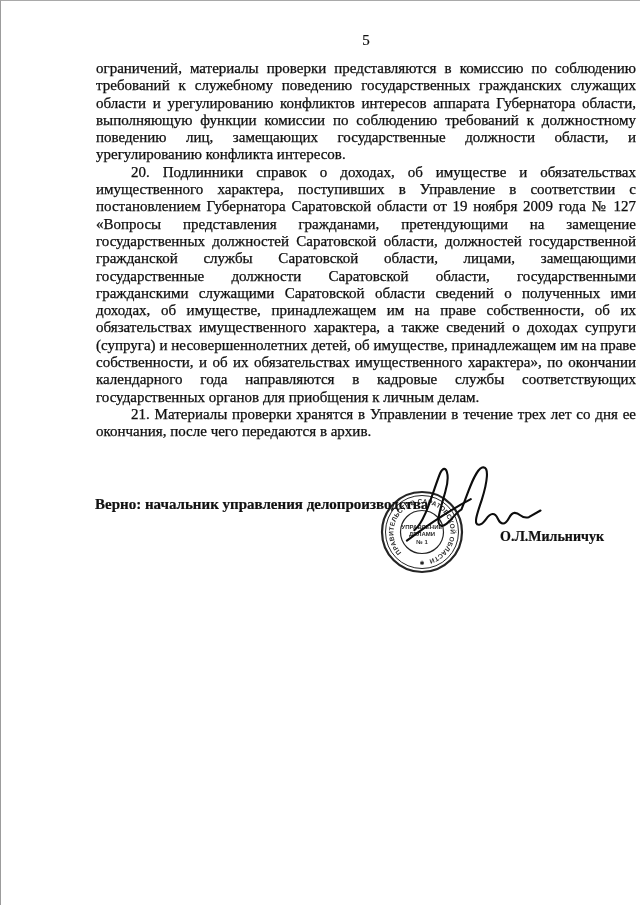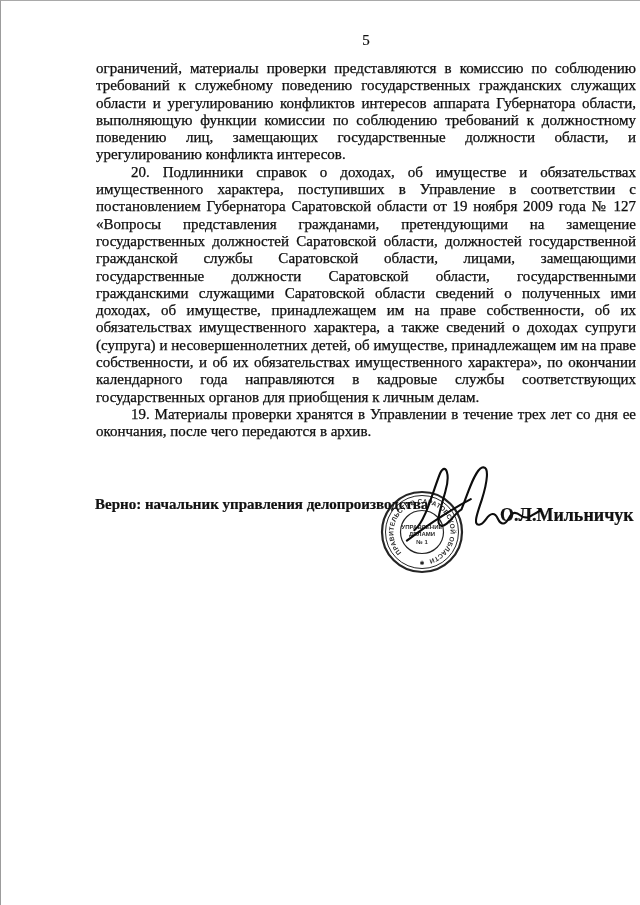--- a/index.html
+++ b/index.html
@@ -17,40 +17,40 @@
     font-size:15px;line-height:17.3px;-webkit-text-stroke:0.25px #000;
   }
   .doc-body p{margin:0;text-align:justify;}
   .doc-body p.indent{text-indent:35px;}
   .certify{
     position:absolute;left:94px;top:494px;font-weight:bold;font-size:15px;
     line-height:18.5px;z-index:1;-webkit-text-stroke:0.2px #000;
   }
   .certify .l2{padding-left:37px;}
   .signer{
-    position:absolute;left:499px;top:504px;font-weight:bold;font-size:18px;
+    position:absolute;left:499px;top:528px;font-weight:bold;font-size:14px;
     z-index:4;-webkit-text-stroke:0.2px #000;
   }
   .stamp{position:absolute;left:377px;top:487px;width:88px;height:88px;z-index:2;opacity:0.93;}
   .stamp circle{fill:none;stroke:#151515;}
   .stamp text{fill:#151515;font-family:"Liberation Sans", sans-serif;font-weight:bold;}
   .sig{position:absolute;left:402px;top:462px;width:142px;height:80px;z-index:3;transform:rotate(-3deg);}
   .sig path{fill:none;stroke:#0d0d0d;stroke-width:2.1;stroke-linecap:round;stroke-linejoin:round;}
 </style>
 </head>
 <body>
 
 <div class="sheet">
 
   <div class="page-number">5</div>
 
   <div class="doc-body">
     <p>ограничений, материалы проверки представляются в комиссию по соблюдению требований к служебному поведению государственных гражданских служащих области и урегулированию конфликтов интересов аппарата Губернатора области, выполняющую функции комиссии по соблюдению требований к должностному поведению лиц, замещающих государственные должности области, и урегулированию конфликта интересов.</p>
     <p class="indent">20. Подлинники справок о доходах, об имуществе и обязательствах имущественного характера, поступивших в Управление в соответствии с постановлением Губернатора Саратовской области от 19 ноября 2009 года № 127 «Вопросы представления гражданами, претендующими на замещение государственных должностей Саратовской области, должностей государственной гражданской службы Саратовской области, лицами, замещающими государственные должности Саратовской области, государственными гражданскими служащими Саратовской области сведений о полученных ими доходах, об имуществе, принадлежащем им на праве собственности, об их обязательствах имущественного характера, а также сведений о доходах супруги (супруга) и несовершеннолетних детей, об имуществе, принадлежащем им на праве собственности, и об их обязательствах имущественного характера», по окончании календарного года направляются в кадровые службы соответствующих государственных органов для приобщения к личным делам.</p>
-    <p class="indent">19. Материалы проверки хранятся в Управлении в течение трех лет со дня ее окончания, после чего передаются в архив.</p>
+    <p class="indent">21. Материалы проверки хранятся в Управлении в течение трех лет со дня ее окончания, после чего передаются в архив.</p>
   </div>
 
   <div class="certify">
     <div class="l1">Верно: начальник управления делопроизводства</div>
   </div>
 
   <div class="signer">О.Л.Мильничук</div>
 
   <svg class="stamp" viewBox="0 0 88 88" xmlns="http://www.w3.org/2000/svg">
     <circle cx="44" cy="44" r="40" stroke-width="2.2"></circle>

